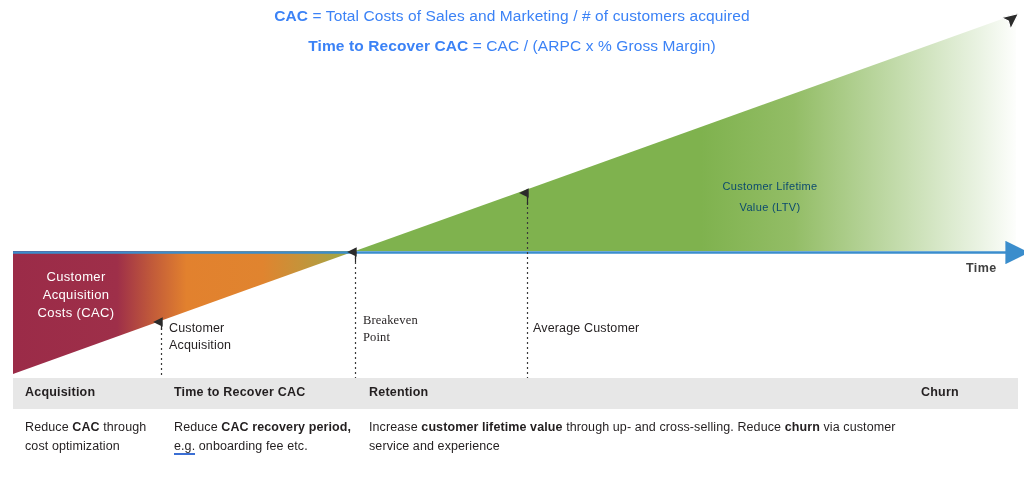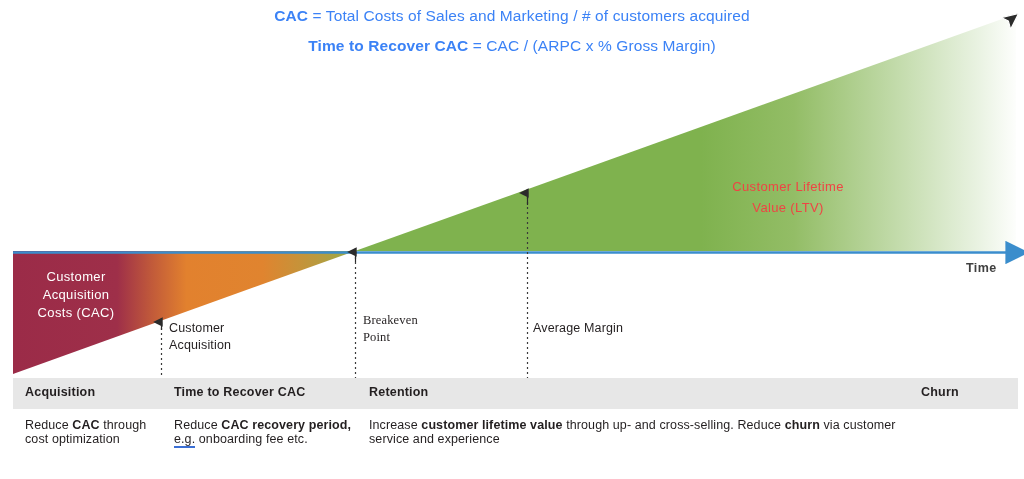--- a/index.html
+++ b/index.html
@@ -24,22 +24,22 @@
   #chart-svg{position:absolute;left:0;top:0;width:1024px;height:479px;}
 
   
   .ov{position:absolute;white-space:nowrap;}
 
   #cac-block{
     left:13px;top:268px;width:126px;text-align:center;
     color:#ffffff;font-size:13px;line-height:18px;letter-spacing:.35px;
   }
   #ltv-block{
-    left:673px;top:176px;width:230px;text-align:center;
-    color:#ef4444;font-size:13px;line-height:21px;letter-spacing:.35px;
+    left:655px;top:176px;width:230px;text-align:center;
+    color:#0c4a6e;font-size:11px;line-height:21px;letter-spacing:.35px;
   }
   #time-label{
     left:966px;top:261px;color:#404040;font-size:12.5px;font-weight:bold;
     letter-spacing:.4px;
   }
 
   .callout{
     position:absolute;font-size:12.5px;line-height:17px;color:#231f20;
     letter-spacing:.15px;white-space:nowrap;
   }
@@ -56,21 +56,21 @@
     background:#e7e7e7;
   }
   #table-body{
     position:absolute;left:0;top:31px;width:1005px;height:70px;background:#fff;
   }
   .th{
     position:absolute;top:7px;font-size:12.5px;font-weight:bold;
     color:#231f20;letter-spacing:.2px;white-space:nowrap;
   }
   .td{
-    position:absolute;font-size:12.5px;line-height:14px;color:#231f20;
+    position:absolute;font-size:12.5px;line-height:19px;color:#231f20;
     letter-spacing:.1px;
   }
   .td b{font-weight:bold;}
   .spell{
     border-bottom:2px solid #3b6fd4;
     text-decoration:none;
   }
   
   .c0{left:12px;}
   .c1{left:161px;}
@@ -157,21 +157,21 @@
 
   <div class="callout" id="callout-customer-acquisition">
     <div>Customer</div>
     <div>Acquisition</div>
   </div>
   <div class="callout" id="callout-breakeven">
     <div>Breakeven</div>
     <div>Point</div>
   </div>
   <div class="callout" id="callout-arpc">
-    <div>Average Margin</div>
+    <div>Average Customer</div>
   </div>
 
   <div id="table">
     <div id="table-header"></div>
     <div id="table-body"></div>
 
     <div class="th c0">Acquisition</div>
     <div class="th c1">Time to Recover CAC</div>
     <div class="th c2">Retention</div>
     <div class="th c3">Churn</div>

